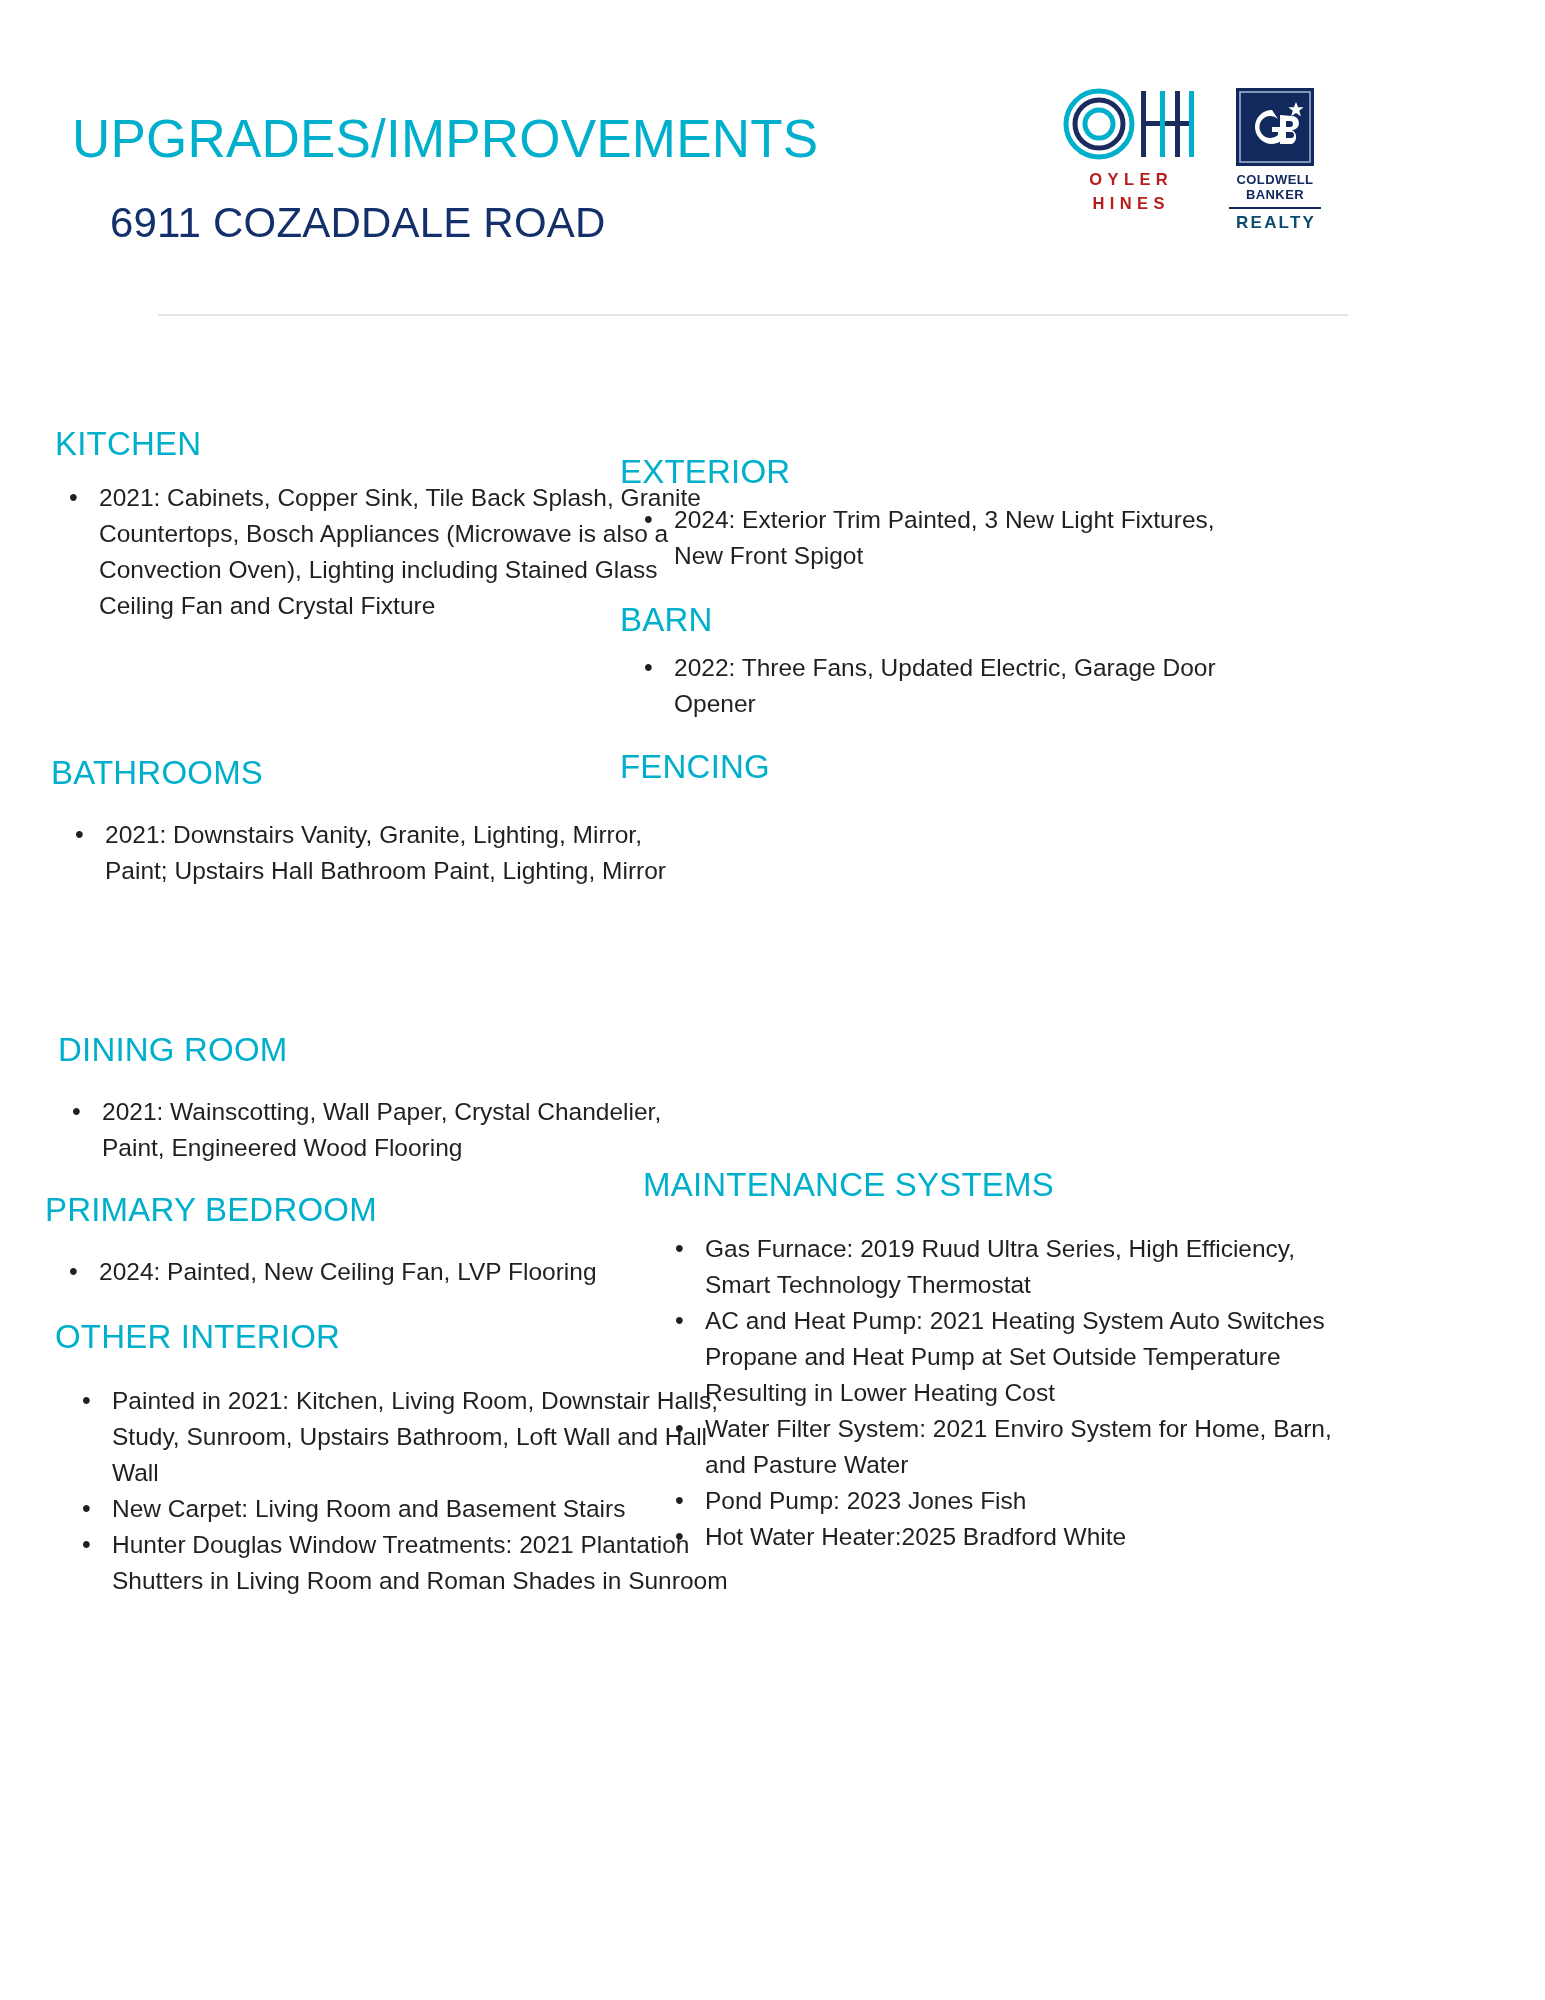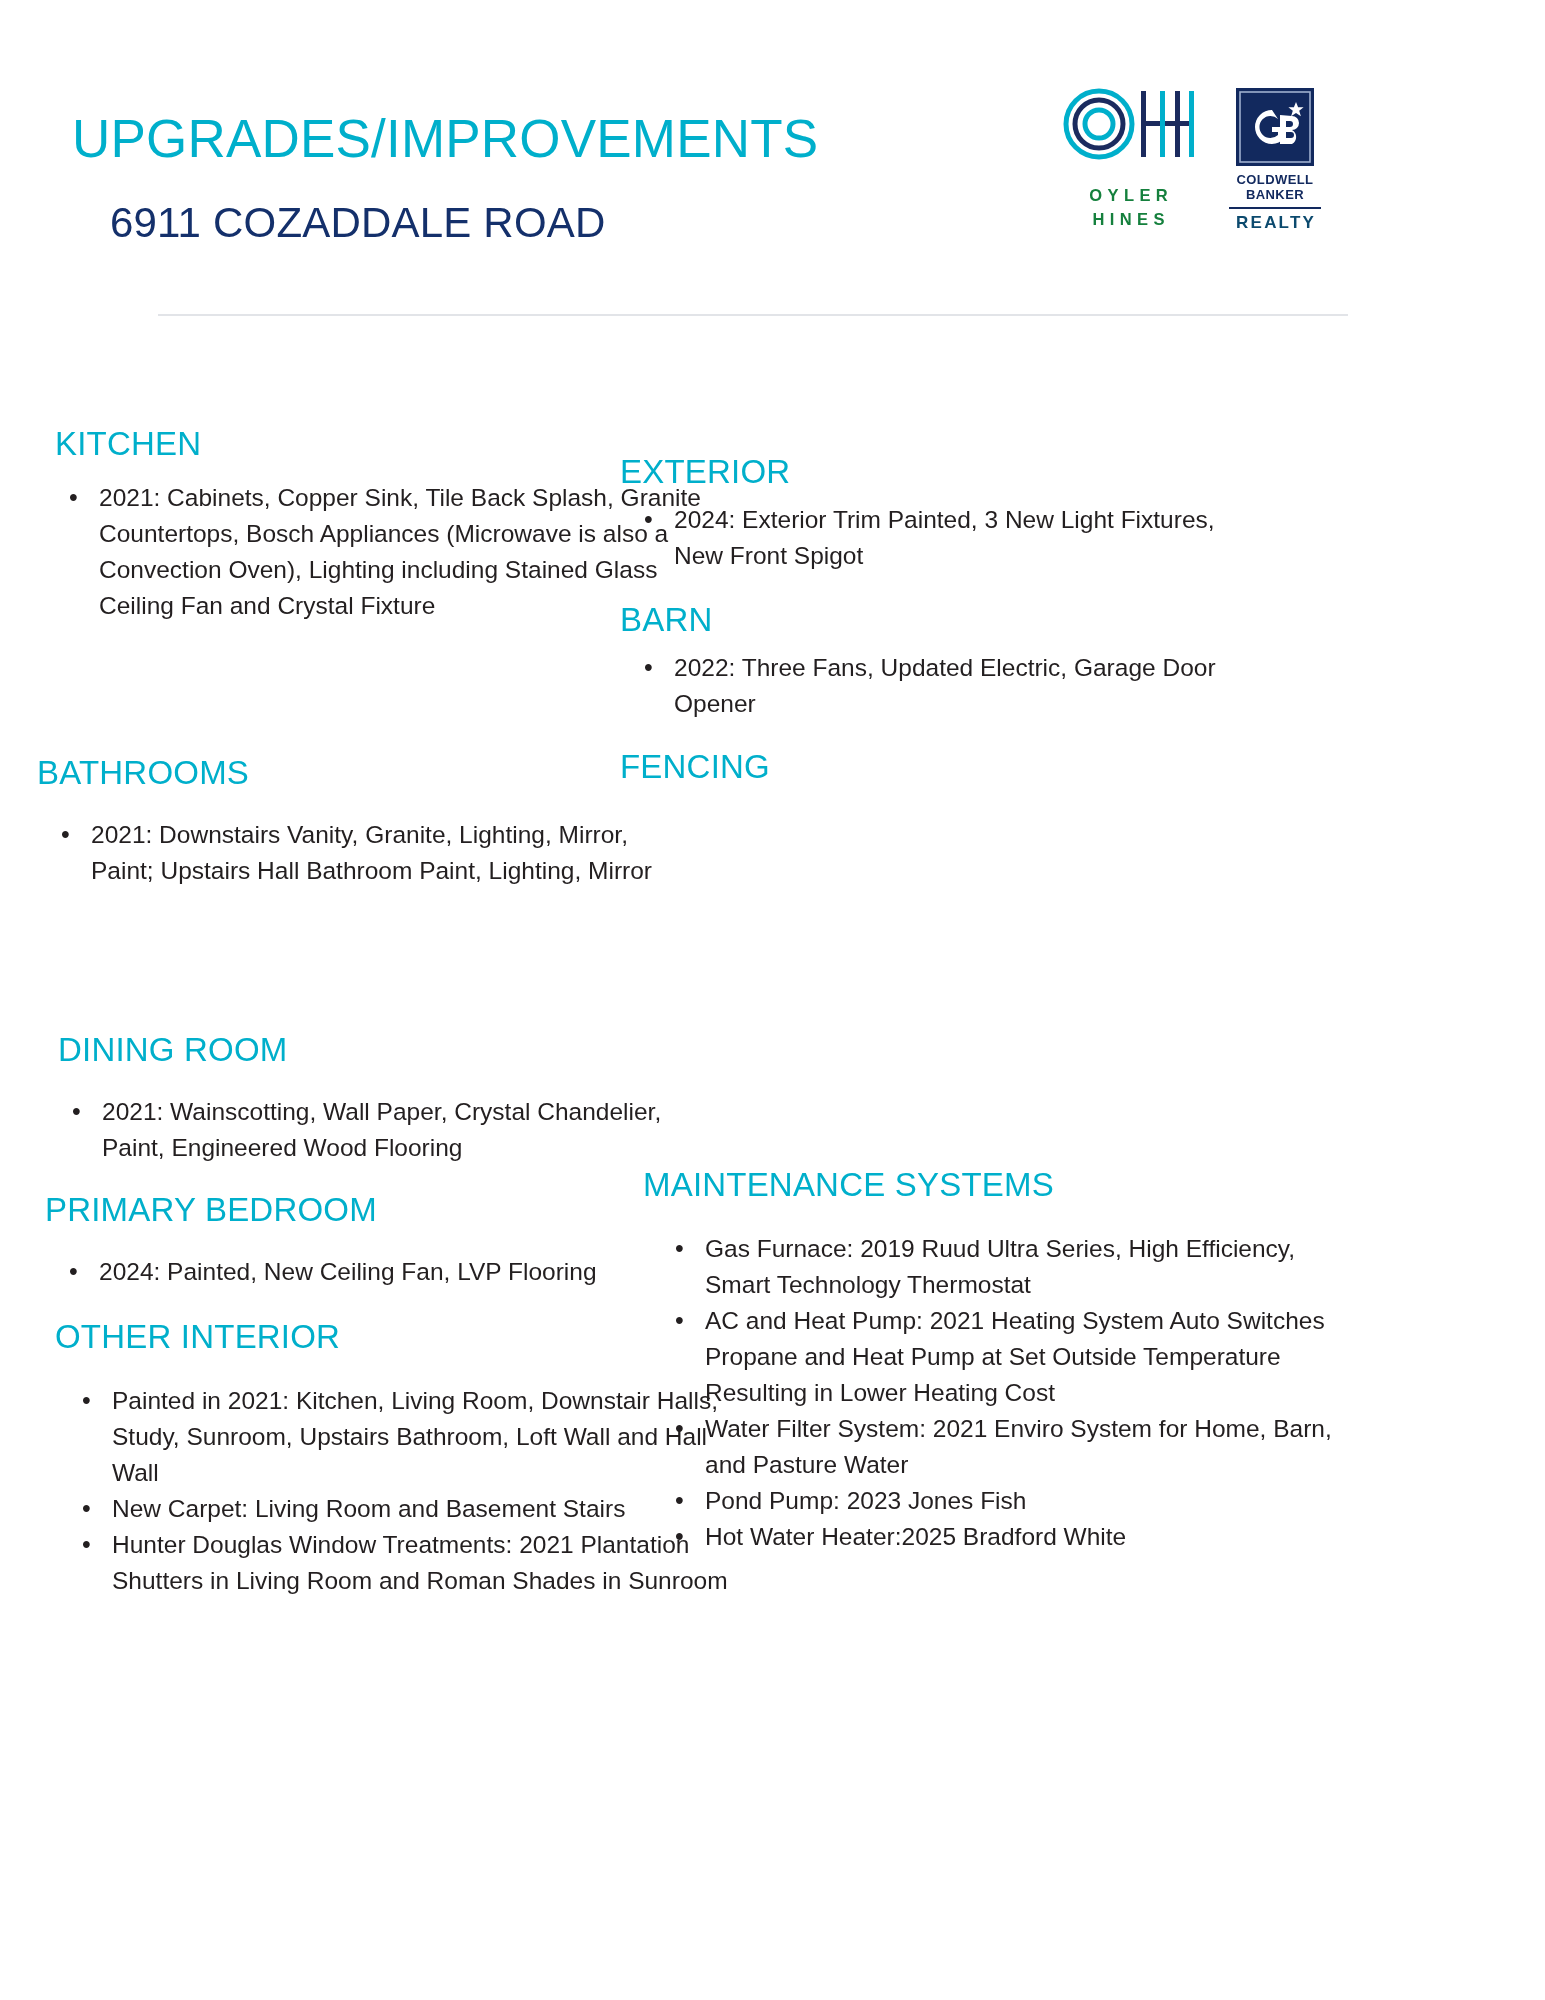--- a/index.html
+++ b/index.html
@@ -76,23 +76,23 @@
     width: 133px;
     display: flex;
     flex-direction: column;
     align-items: center;
   }
   .oh-mark {
     width: 131px;
     height: 72px;
   }
   .oh-word {
-    margin-top: 24px;
+    margin-top: 8px;
     text-align: center;
-    color: #15803d;
+    color: #b91c1c;
     font-size: 16.5px;
     letter-spacing: 5.4px;
     line-height: 1.45;
     font-weight: 700;
     text-indent: 5.4px;
   }
   .cb-logo {
     width: 116px;
     display: flex;
     flex-direction: column;
@@ -227,21 +227,21 @@
 
   <div class="col col-left">
 
     <div class="section" style="left:55px; top:427px; width:700px;">
       <div class="sec-head">KITCHEN</div>
       <ul class="bullets" style="margin-top:18px; width:655px;">
         <li>2021: Cabinets, Copper Sink, Tile Back Splash, Granite Countertops, Bosch Appliances (Microwave is also a Convection Oven), Lighting including Stained Glass Ceiling Fan and Crystal Fixture</li>
       </ul>
     </div>
 
-    <div class="section" style="left:37px; top:756px; width:700px;">
+    <div class="section" style="left:51px; top:756px; width:700px;">
       <div class="sec-head">BATHROOMS</div>
       <ul class="bullets" style="margin-top:26px; width:640px; padding-left:10px;">
         <li>2021: Downstairs Vanity, Granite, Lighting, Mirror, Paint; Upstairs Hall Bathroom Paint, Lighting, Mirror</li>
       </ul>
     </div>
 
     <div class="section" style="left:58px; top:1033px; width:700px;">
       <div class="sec-head">DINING ROOM</div>
       <ul class="bullets" style="margin-top:26px; width:640px;">
         <li>2021: Wainscotting, Wall Paper, Crystal Chandelier, Paint, Engineered Wood Flooring</li>

